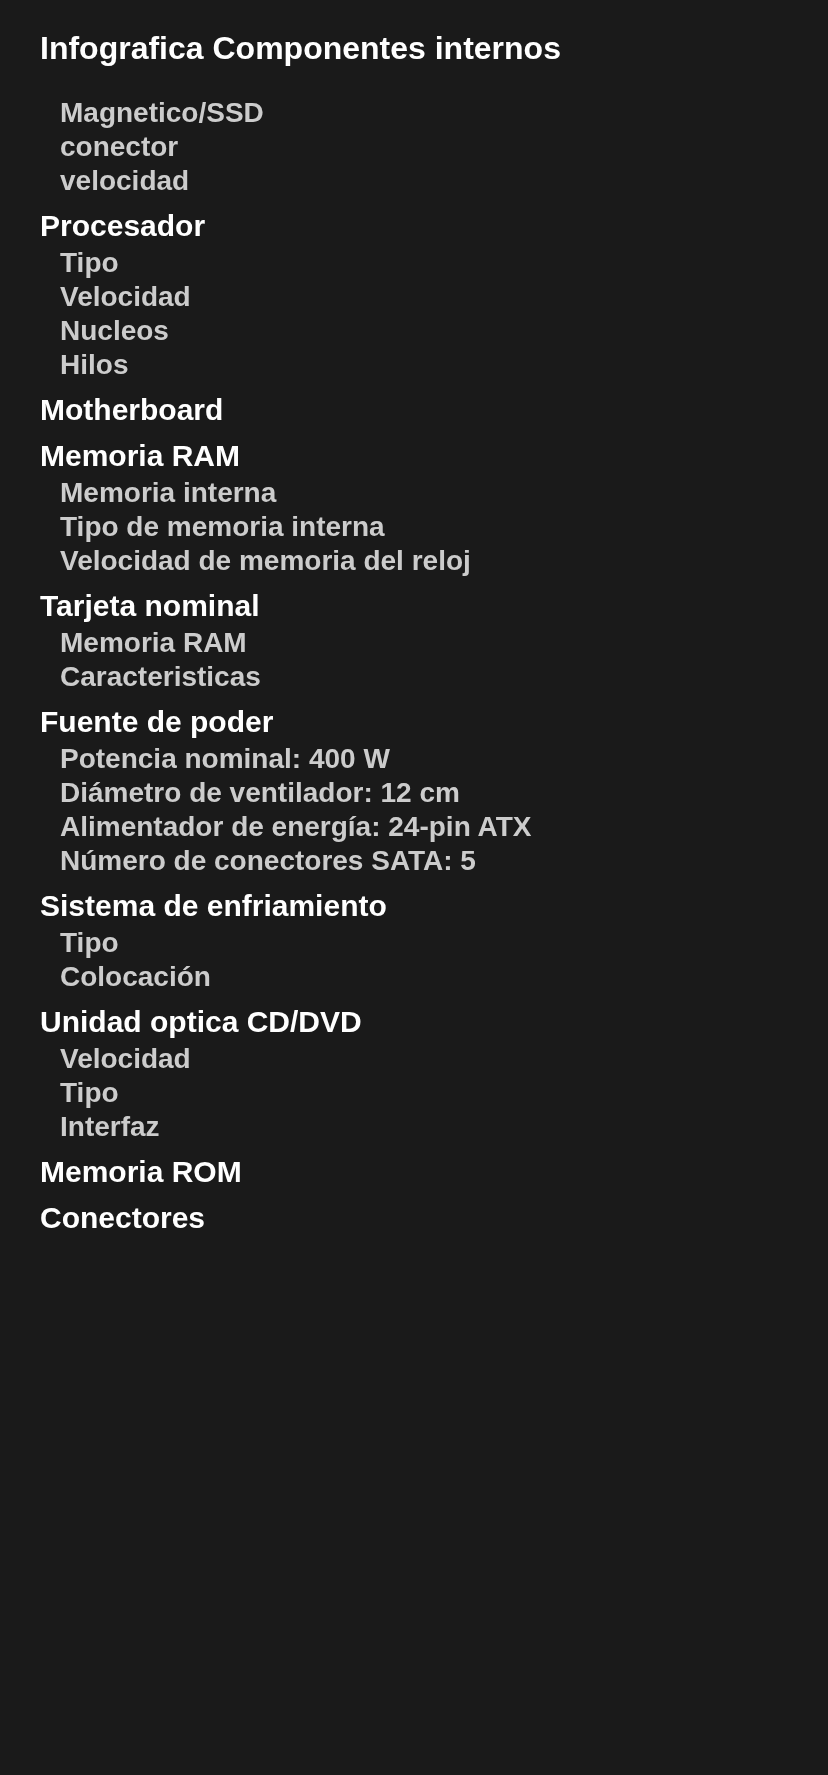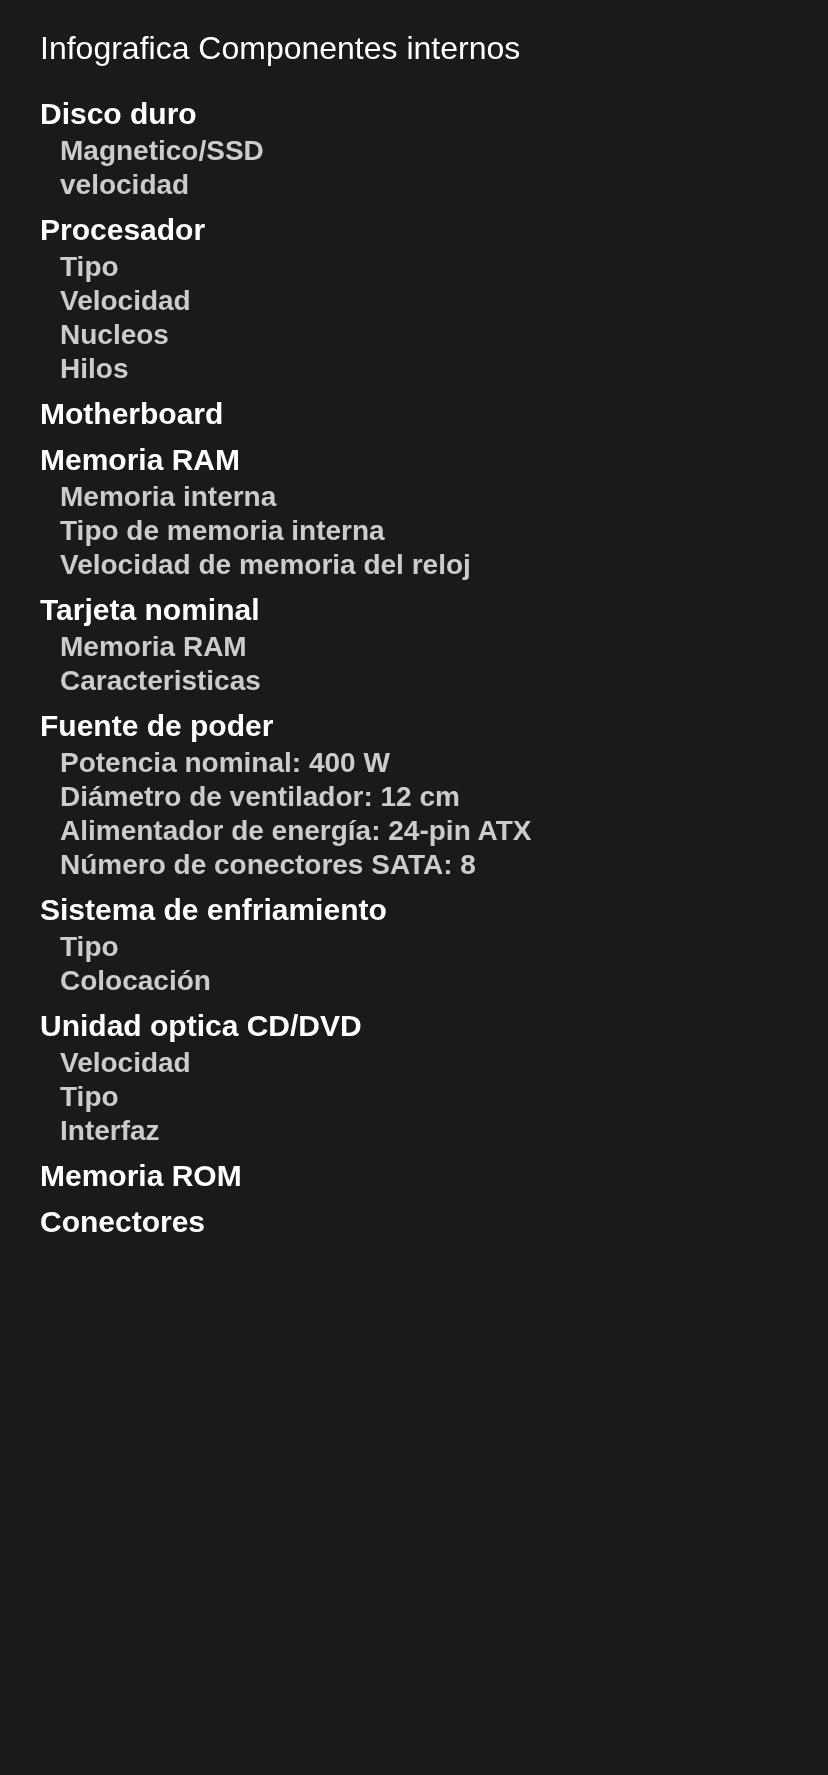--- a/index.html
+++ b/index.html
@@ -11,21 +11,21 @@
       background-color: #1a1a1a;
       color: #e0e0e0;
       font-family: Arial, sans-serif;
       font-size: 28px;
       width: 828px;
       min-height: 1775px;
       padding: 20px 40px;
     }
     .title {
       font-size: 32px;
-      font-weight: normal;
+      font-weight: bold;
       color: #ffffff;
       margin-bottom: 30px;
       margin-top: 10px;
     }
     .section-header {
       font-size: 30px;
       font-weight: bold;
       color: #ffffff;
       margin-top: 12px;
       margin-bottom: 4px;
@@ -37,41 +37,41 @@
       padding-left: 20px;
       margin-top: 2px;
     }
   </style>
 </head>
 <body>
 
 <h1 class="title">Infografica Componentes internos</h1>
 
 <div id="sections-container">
-    <div class="section-header">Disco duro</div>
     <div class="sub-item">Magnetico/SSD</div>
+    <div class="sub-item">conector</div>
     <div class="sub-item">velocidad</div>
     <div class="section-header">Procesador</div>
     <div class="sub-item">Tipo</div>
     <div class="sub-item">Velocidad</div>
     <div class="sub-item">Nucleos</div>
     <div class="sub-item">Hilos</div>
     <div class="section-header">Motherboard</div>
     <div class="section-header">Memoria RAM</div>
     <div class="sub-item">Memoria interna</div>
     <div class="sub-item">Tipo de memoria interna</div>
     <div class="sub-item">Velocidad de memoria del reloj</div>
     <div class="section-header">Tarjeta nominal</div>
     <div class="sub-item">Memoria RAM</div>
     <div class="sub-item">Caracteristicas</div>
     <div class="section-header">Fuente de poder</div>
     <div class="sub-item">Potencia nominal: 400 W</div>
     <div class="sub-item">Diámetro de ventilador: 12 cm</div>
     <div class="sub-item">Alimentador de energía: 24-pin ATX</div>
-    <div class="sub-item">Número de conectores SATA: 8</div>
+    <div class="sub-item">Número de conectores SATA: 5</div>
     <div class="section-header">Sistema de enfriamiento</div>
     <div class="sub-item">Tipo</div>
     <div class="sub-item">Colocación</div>
     <div class="section-header">Unidad optica CD/DVD</div>
     <div class="sub-item">Velocidad</div>
     <div class="sub-item">Tipo</div>
     <div class="sub-item">Interfaz</div>
     <div class="section-header">Memoria ROM</div>
     <div class="section-header">Conectores</div>
   </div>

